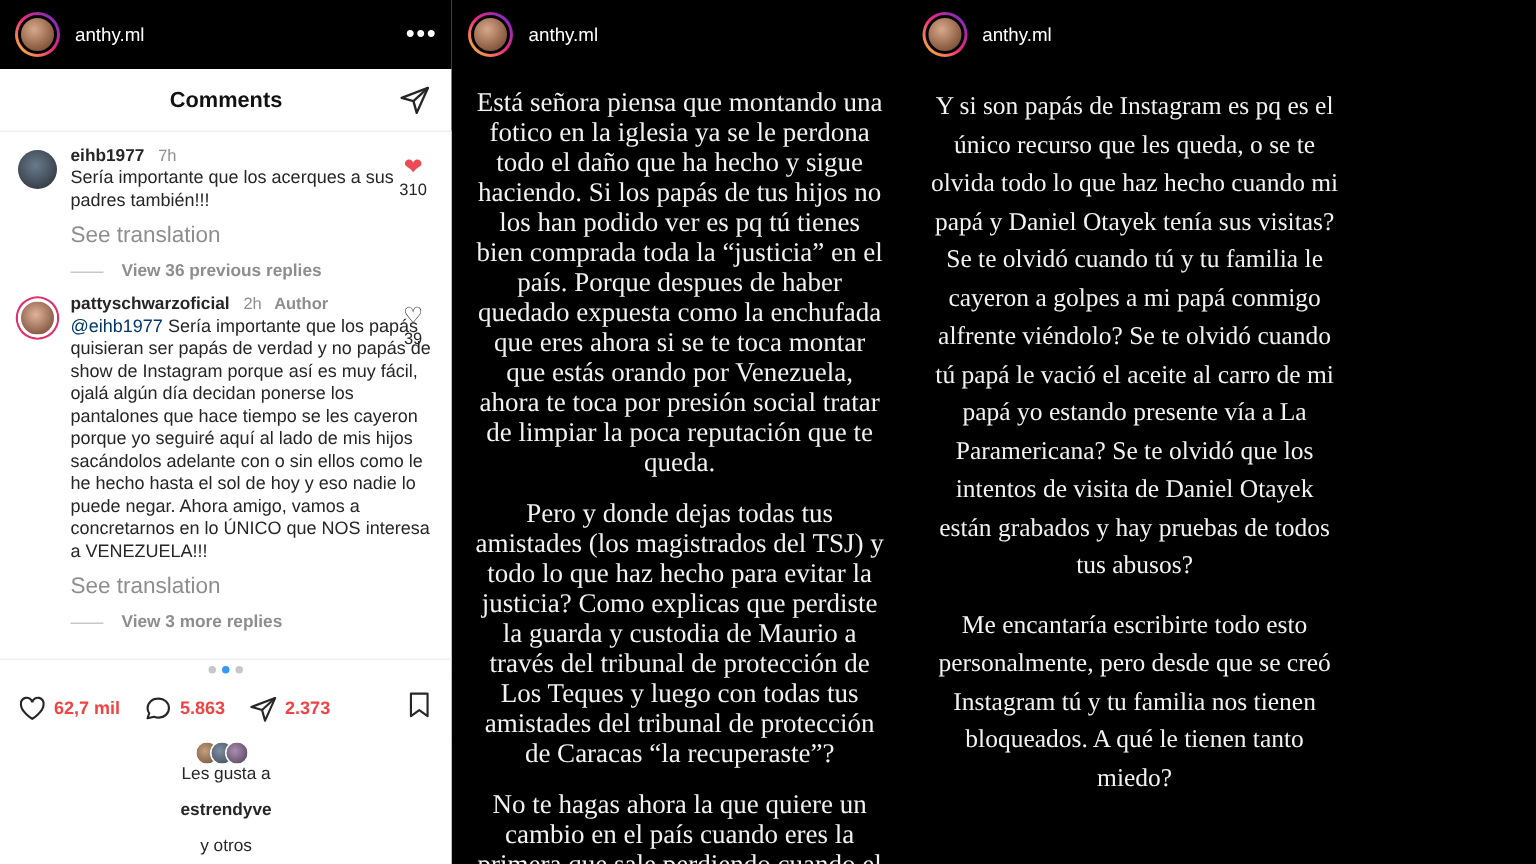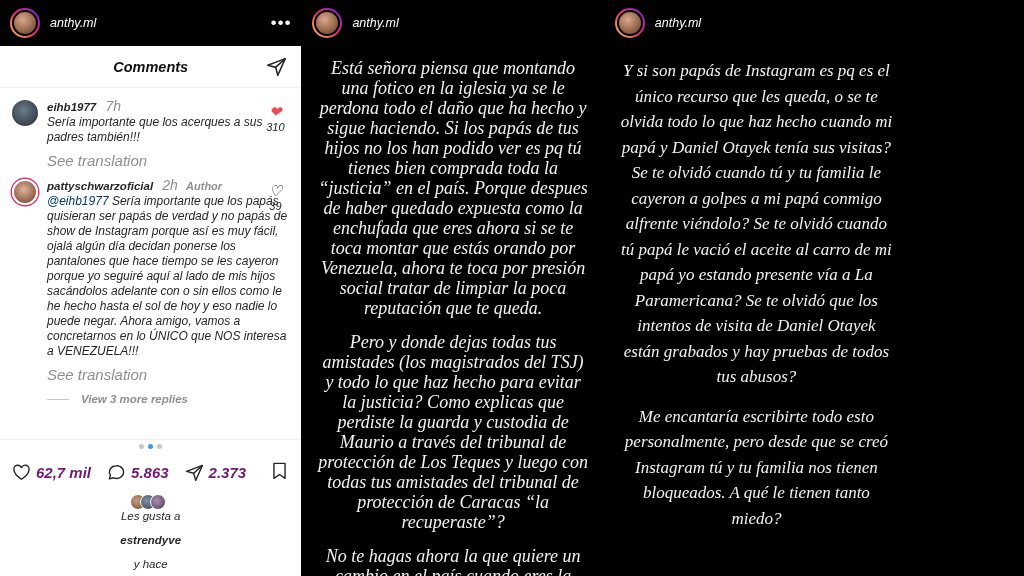--- a/index.html
+++ b/index.html
@@ -6,21 +6,20 @@
   html, body {
     width: 1024px; height: 576px;
     background: #000;
     font-family: "Liberation Sans", sans-serif;
     overflow: hidden;
   }
   .screen {
     width: 908px; height: 576px;
     display: flex;
     flex-direction: row;
-    font-style: italic;
   }
 
   
   .panel1 {
     width: 341px; height: 576px;
     background: #ffffff;
     position: relative;
     display: flex; flex-direction: column;
     border-right: 1px solid #000;
   }
@@ -68,21 +67,21 @@
     background: #bbb;
   }
   .c-avatar.a1 { background: radial-gradient(circle at 45% 40%, #6a7b8c 0%, #39434d 70%); }
   .c-avatar.a2 {
     background: radial-gradient(circle at 45% 40%, #e0b39a 0%, #8d5f49 70%);
     border: 2px solid #fff; box-shadow: 0 0 0 1.5px #e1306c;
   }
   .c-body { flex: 1 1 auto; min-width: 0; }
   .c-head { font-size: 11.5px; color: #262626; }
   .c-user { font-weight: bold; }
-  .c-time { color: #8e8e8e; margin-left: 6px; font-size: 14px; text-align: right; }
+  .c-time { color: #8e8e8e; margin-left: 6px; font-size: 11px; text-align: right; }
   .c-author { color: #8e8e8e; margin-left: 5px; font-size: 11px; font-weight: 600; }
   .c-text {
     font-size: 12px; line-height: 15px; color: #262626; margin-top: 1px;
     word-wrap: break-word;
   }
   .c-mention { color: #00376b; }
   .c-sub { font-size: 15px; color: #8e8e8e; margin-top: 7px; margin-bottom: 4px; }
   .c-like {
     position: absolute; right: 0; top: 6px; text-align: center; width: 28px;
   }
@@ -103,21 +102,21 @@
     flex: 0 0 auto;
   }
   .pg { width: 5px; height: 5px; border-radius: 50%; background: #c7c7c7; }
   .pg.on { background: #3897f0; }
 
   .action-bar {
     height: 38px; display: flex; align-items: center; padding: 0 12px;
     gap: 6px; background: #fff; flex: 0 0 auto;
   }
   .act { display: flex; align-items: center; gap: 5px; margin-right: 10px; }
-  .act .lbl { font-size: 15px; color: #701a75; font-weight: 600; }
+  .act .lbl { font-size: 12px; color: #ef4444; font-weight: 600; }
   .bookmark { margin-left: auto; }
 
   .caption-area {
     background: #fff; padding: 3px 12px 6px 12px; flex: 0 0 auto;
   }
   .likes-row { display: flex; align-items: center; font-size: 11.5px; color: #262626; flex-direction: column; }
   .mini-stack { display: flex; margin-right: 6px; }
   .mini {
     width: 16px; height: 16px; border-radius: 50%; border: 1.5px solid #fff;
     margin-left: -6px;
@@ -186,20 +185,24 @@
           </div>
           <div class="c-text">Sería importante que los acerques a sus padres también!!!</div>
           <div class="c-sub">See translation</div>
         </div>
         <div class="c-like">
           <div class="heart-red">❤</div>
           <div class="cnt">310</div>
         </div>
       </div>
 
+      <div class="replies-row">
+        <span class="replies-line"></span>
+        <span>View 36 previous replies</span>
+      </div>
 
       <div class="comment">
         <div class="c-avatar a2"></div>
         <div class="c-body">
           <div class="c-head">
             <span class="c-user">pattyschwarzoficial</span>
             <span class="c-time">2h</span>
             <span class="c-author">Author</span>
           </div>
           <div class="c-text">
@@ -255,21 +258,21 @@
 
     <div class="caption-area">
       <div class="likes-row">
         <span class="mini-stack">
           <span class="mini m1"></span>
           <span class="mini m2"></span>
           <span class="mini m3"></span>
         </span>
         <span>Les gusta a</span>&nbsp;
         <span class="bold">estrendyve</span>&nbsp;
-        <span>y hace</span>
+        <span>y otros</span>
       </div>
     </div>
   </div>
 
   <div class="panel-dark panel2">
     <div class="story-header">
       <div class="avatar-ring">
         <div class="avatar-inner"></div>
       </div>
       <div class="story-user">anthy.ml</div>

